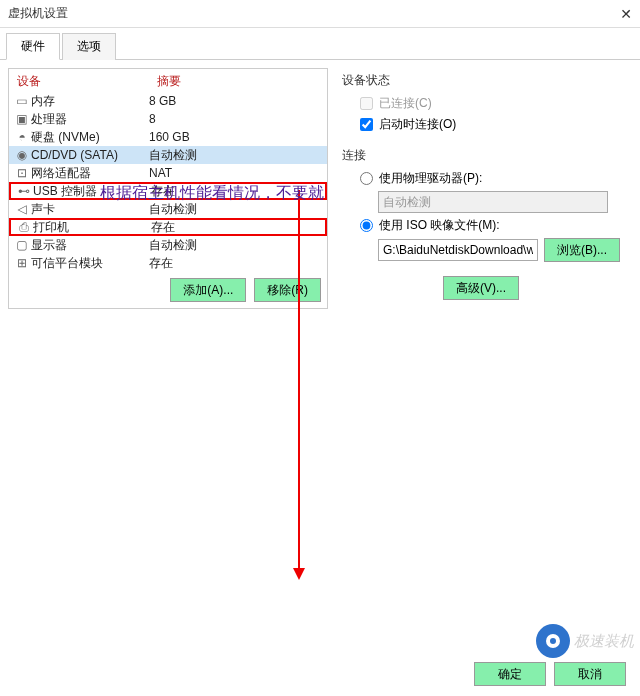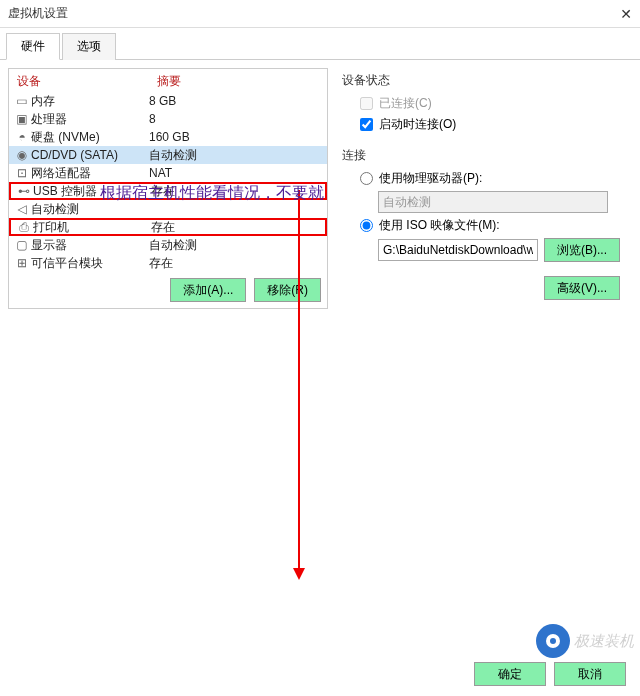--- a/index.html
+++ b/index.html
@@ -42,21 +42,21 @@
 .annotation-text { position: absolute; left: 100px; top: 183px; color: #4c1d95; font-size: 16px; z-index: 5; }
 .annotation-arrow { position: absolute; left: 298px; top: 190px; width: 2px; height: 388px; background: #e00; z-index: 4; }
 .annotation-arrow::after { content: ""; position: absolute; bottom: -2px; left: -5px; border-left: 6px solid transparent; border-right: 6px solid transparent; border-top: 12px solid #e00; }
 
 .watermark { position: absolute; right: 6px; bottom: 38px; display: flex; align-items: center; gap: 4px; opacity: 0.85; }
 .watermark .eye { width: 34px; height: 34px; border-radius: 50%; background: #0a5bc4; display: flex; align-items: center; justify-content: center; }
 .watermark .eye .inner { width: 14px; height: 14px; border-radius: 50%; background: #fff; display:flex; align-items:center; justify-content:center;}
 .watermark .eye .inner .dot { width:6px; height:6px; border-radius:50%; background:#0a5bc4;}
 .watermark .text { color: #c9c9c9; font-size: 15px; font-style: italic; }
 
-.adv-btn-row { display:flex; justify-content:flex-end; margin-top:14px; padding-right:6px;}
+.adv-btn-row { display:flex; justify-content:center; margin-top:14px; padding-right:6px;}
 </style>
 </head>
 <body>
 
 <div class="titlebar">
   <span class="title">虚拟机设置</span>
   <span class="close">✕</span>
 </div>
 
 <div class="tabs">
@@ -97,20 +97,21 @@
         <span class="name">网络适配器</span>
         <span class="summary">NAT</span>
       </div>
       <div class="dev-row red-box">
         <span class="icon">⊷</span>
         <span class="name">USB 控制器</span>
         <span class="summary">存在</span>
       </div>
       <div class="dev-row">
         <span class="icon">◁</span>
+        <span class="name">声卡</span>
         <span class="summary">自动检测</span>
       </div>
       <div class="dev-row red-box">
         <span class="icon">⎙</span>
         <span class="name">打印机</span>
         <span class="summary">存在</span>
       </div>
       <div class="dev-row">
         <span class="icon">▢</span>
         <span class="name">显示器</span>

